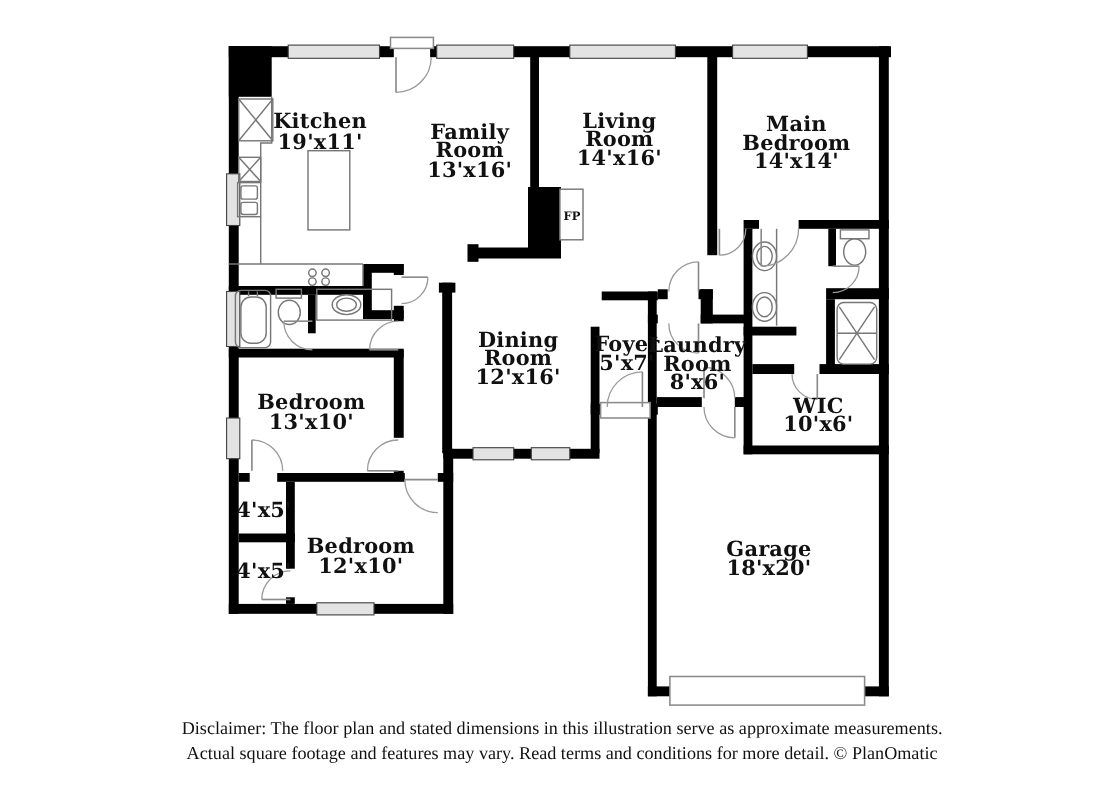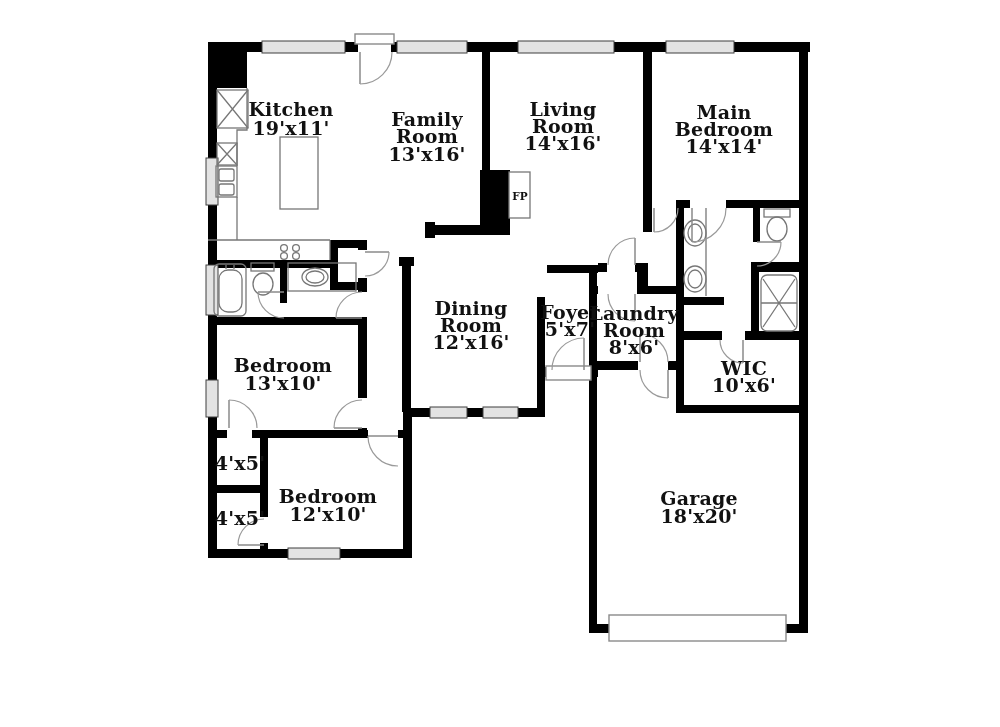--- a/index.html
+++ b/index.html
@@ -280,13 +280,17 @@
     <text class="room" x="328" y="503">Bedroom</text>
     <text class="room" x="328" y="521">12'x10'</text>
 
     <text class="room" x="699" y="505">Garage</text>
     <text class="room" x="699" y="523">18'x20'</text>
 
     <text class="fp" x="520" y="200">FP</text>
   </g>
 </svg>
 
+  <div class="disclaimer">
+    <div>Disclaimer: The floor plan and stated dimensions in this illustration serve as approximate measurements.</div>
+    <div>Actual square footage and features may vary. Read terms and conditions for more detail. © PlanOmatic</div>
+  </div>
 </div>
 
 </body></html>

